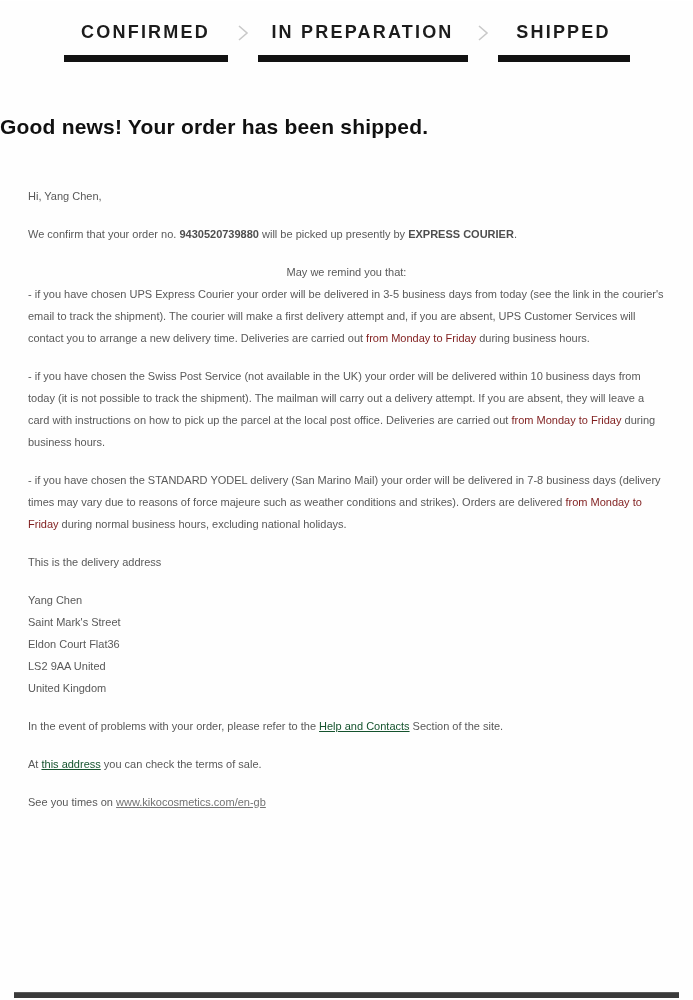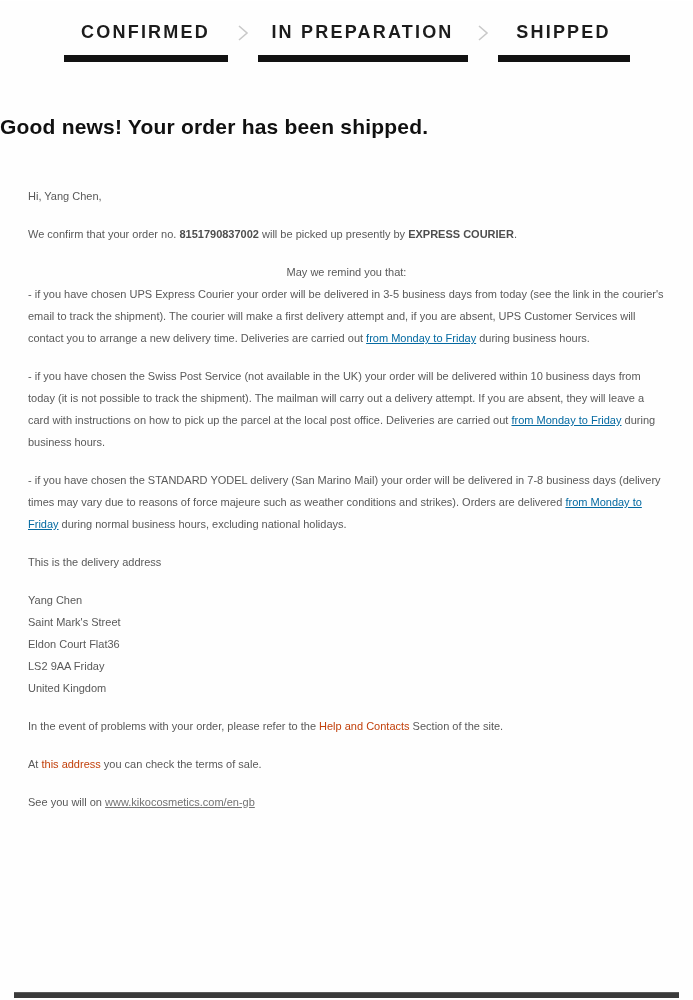--- a/index.html
+++ b/index.html
@@ -71,26 +71,26 @@
     padding: 44px 28px 0 28px;
     font-size: 11px;
     line-height: 22px;
     color: #595959;
   }
   .content p { margin: 0 0 16px 0; }
   .content p.tight { margin-bottom: 0; text-align: center; }
   b.dark { font-weight: 700; color: #4e4e4e; }
 
   a.link-blue {
-    color: #0369a1;
-    text-decoration: underline;
+    color: #7f1d1d;
     cursor: pointer;
   }
   a.link-gray {
-    color: #c2410c;
+    color: #14532d;
+    text-decoration: underline;
     cursor: pointer;
   }
   a.link-site {
     color: #737373;
     font-weight: 400;
     text-decoration: underline;
     cursor: pointer;
   }
 
   .address-line { display: block; }
@@ -135,43 +135,43 @@
       <div class="step-bar"></div>
     </div>
   </div>
 
   <h1 class="headline">Good news! Your order has been shipped.</h1>
 
   <div class="content">
 
     <p>Hi, Yang Chen,</p>
 
-    <p><span>We confirm that your order no. </span><b class="dark">8151790837002</b><span> will be picked up presently by </span><b class="dark">EXPRESS COURIER</b><span>.</span></p>
+    <p><span>We confirm that your order no. </span><b class="dark">9430520739880</b><span> will be picked up presently by </span><b class="dark">EXPRESS COURIER</b><span>.</span></p>
 
     <p class="tight">May we remind you that:</p>
 
     <p><span>- if you have chosen UPS Express Courier your order will be delivered in 3-5 business days from today (see the link in the courier's email to track the shipment). The courier will make a first delivery attempt and, if you are absent, UPS Customer Services will contact you to arrange a new delivery time. Deliveries are carried out </span><a class="link-blue">from Monday to Friday</a><span> during business hours.</span></p>
 
     <p><span>- if you have chosen the Swiss Post Service (not available in the UK) your order will be delivered within 10 business days from today (it is not possible to track the shipment). The mailman will carry out a delivery attempt. If you are absent, they will leave a card with instructions on how to pick up the parcel at the local post office. Deliveries are carried out </span><a class="link-blue">from Monday to Friday</a><span> during business hours.</span></p>
 
     <p><span>- if you have chosen the STANDARD YODEL delivery (San Marino Mail) your order will be delivered in 7-8 business days (delivery times may vary due to reasons of force majeure such as weather conditions and strikes). Orders are delivered </span><a class="link-blue">from Monday to Friday</a><span> during normal business hours, excluding national holidays.</span></p>
 
     <p>This is the delivery address</p>
 
     <p>
       <span class="address-line">Yang Chen</span>
       <span class="address-line">Saint Mark's Street</span>
       <span class="address-line">Eldon Court Flat36</span>
-      <span class="address-line">LS2 9AA Friday</span>
+      <span class="address-line">LS2 9AA United</span>
       <span class="address-line">United Kingdom</span>
     </p>
 
     <p><span>In the event of problems with your order, please refer to the </span><a class="link-gray">Help and Contacts</a><span> Section of the site.</span></p>
 
     <p><span>At </span><a class="link-gray">this address</a><span> you can check the terms of sale.</span></p>
 
-    <p><span>See you will on </span><a class="link-site">www.kikocosmetics.com/en-gb</a></p>
+    <p><span>See you times on </span><a class="link-site">www.kikocosmetics.com/en-gb</a></p>
 
   </div>
 
   <div class="footer-bar"></div>
 
 </div>
 
 </body></html>

